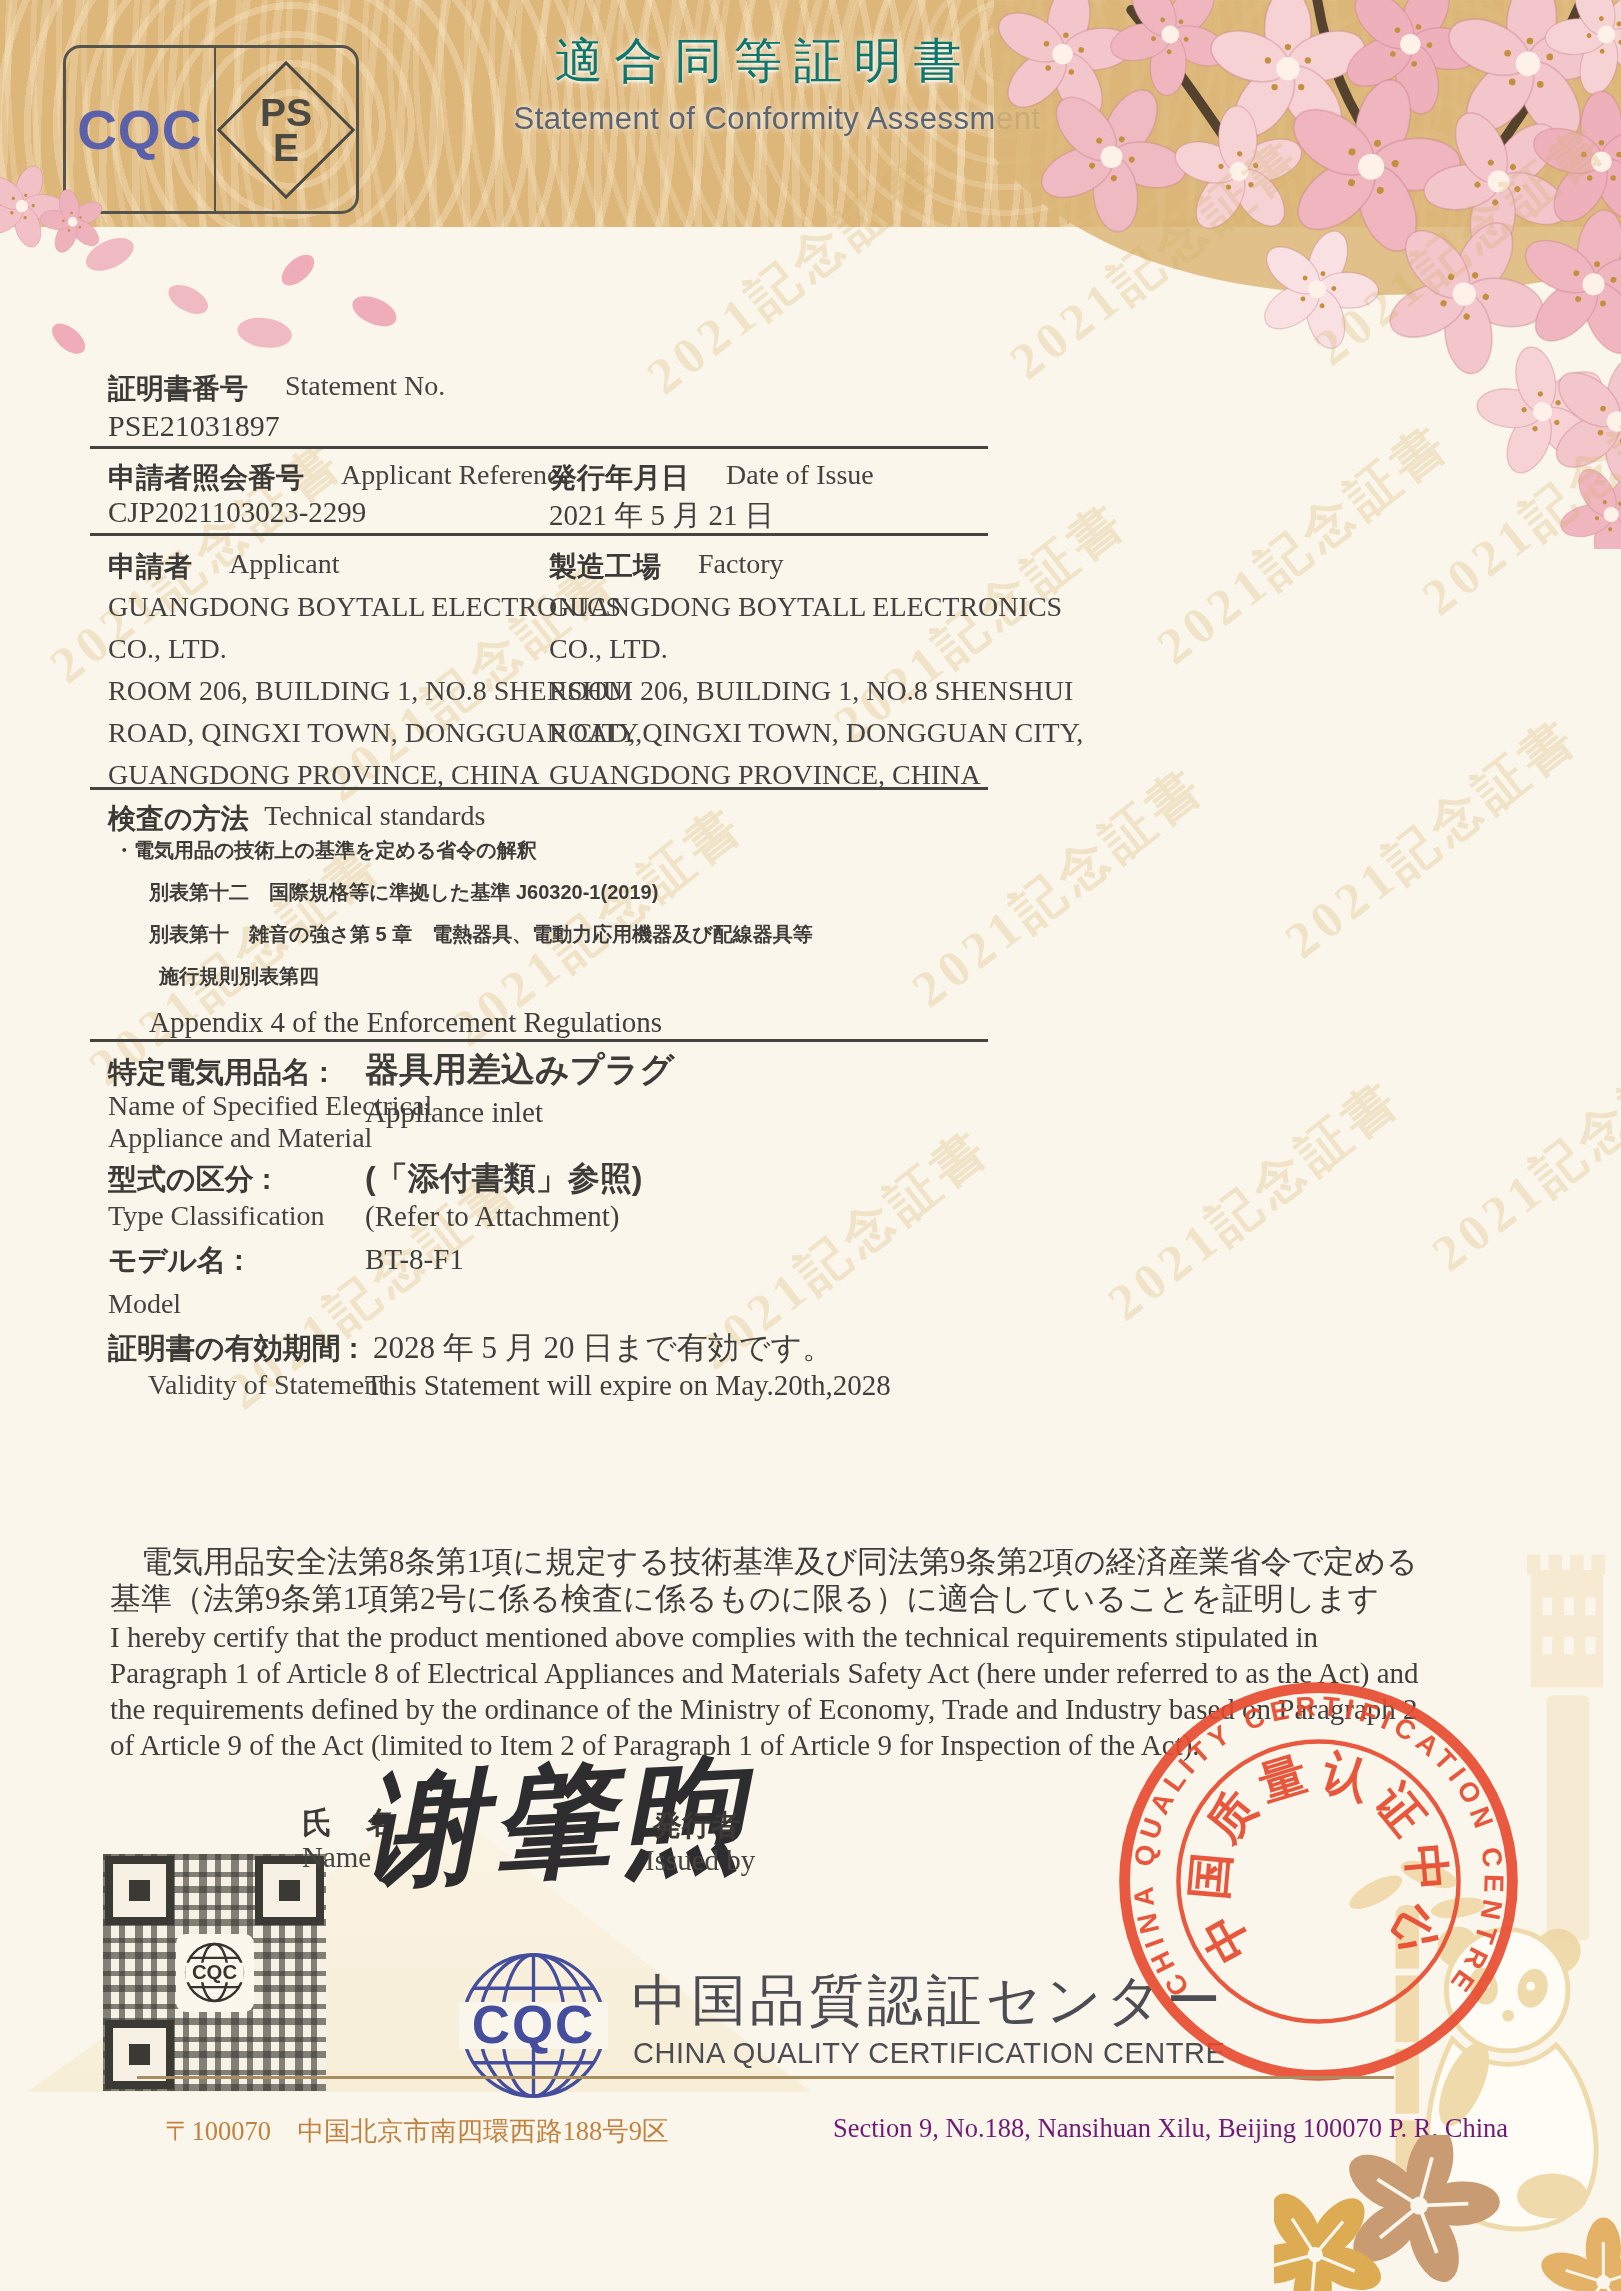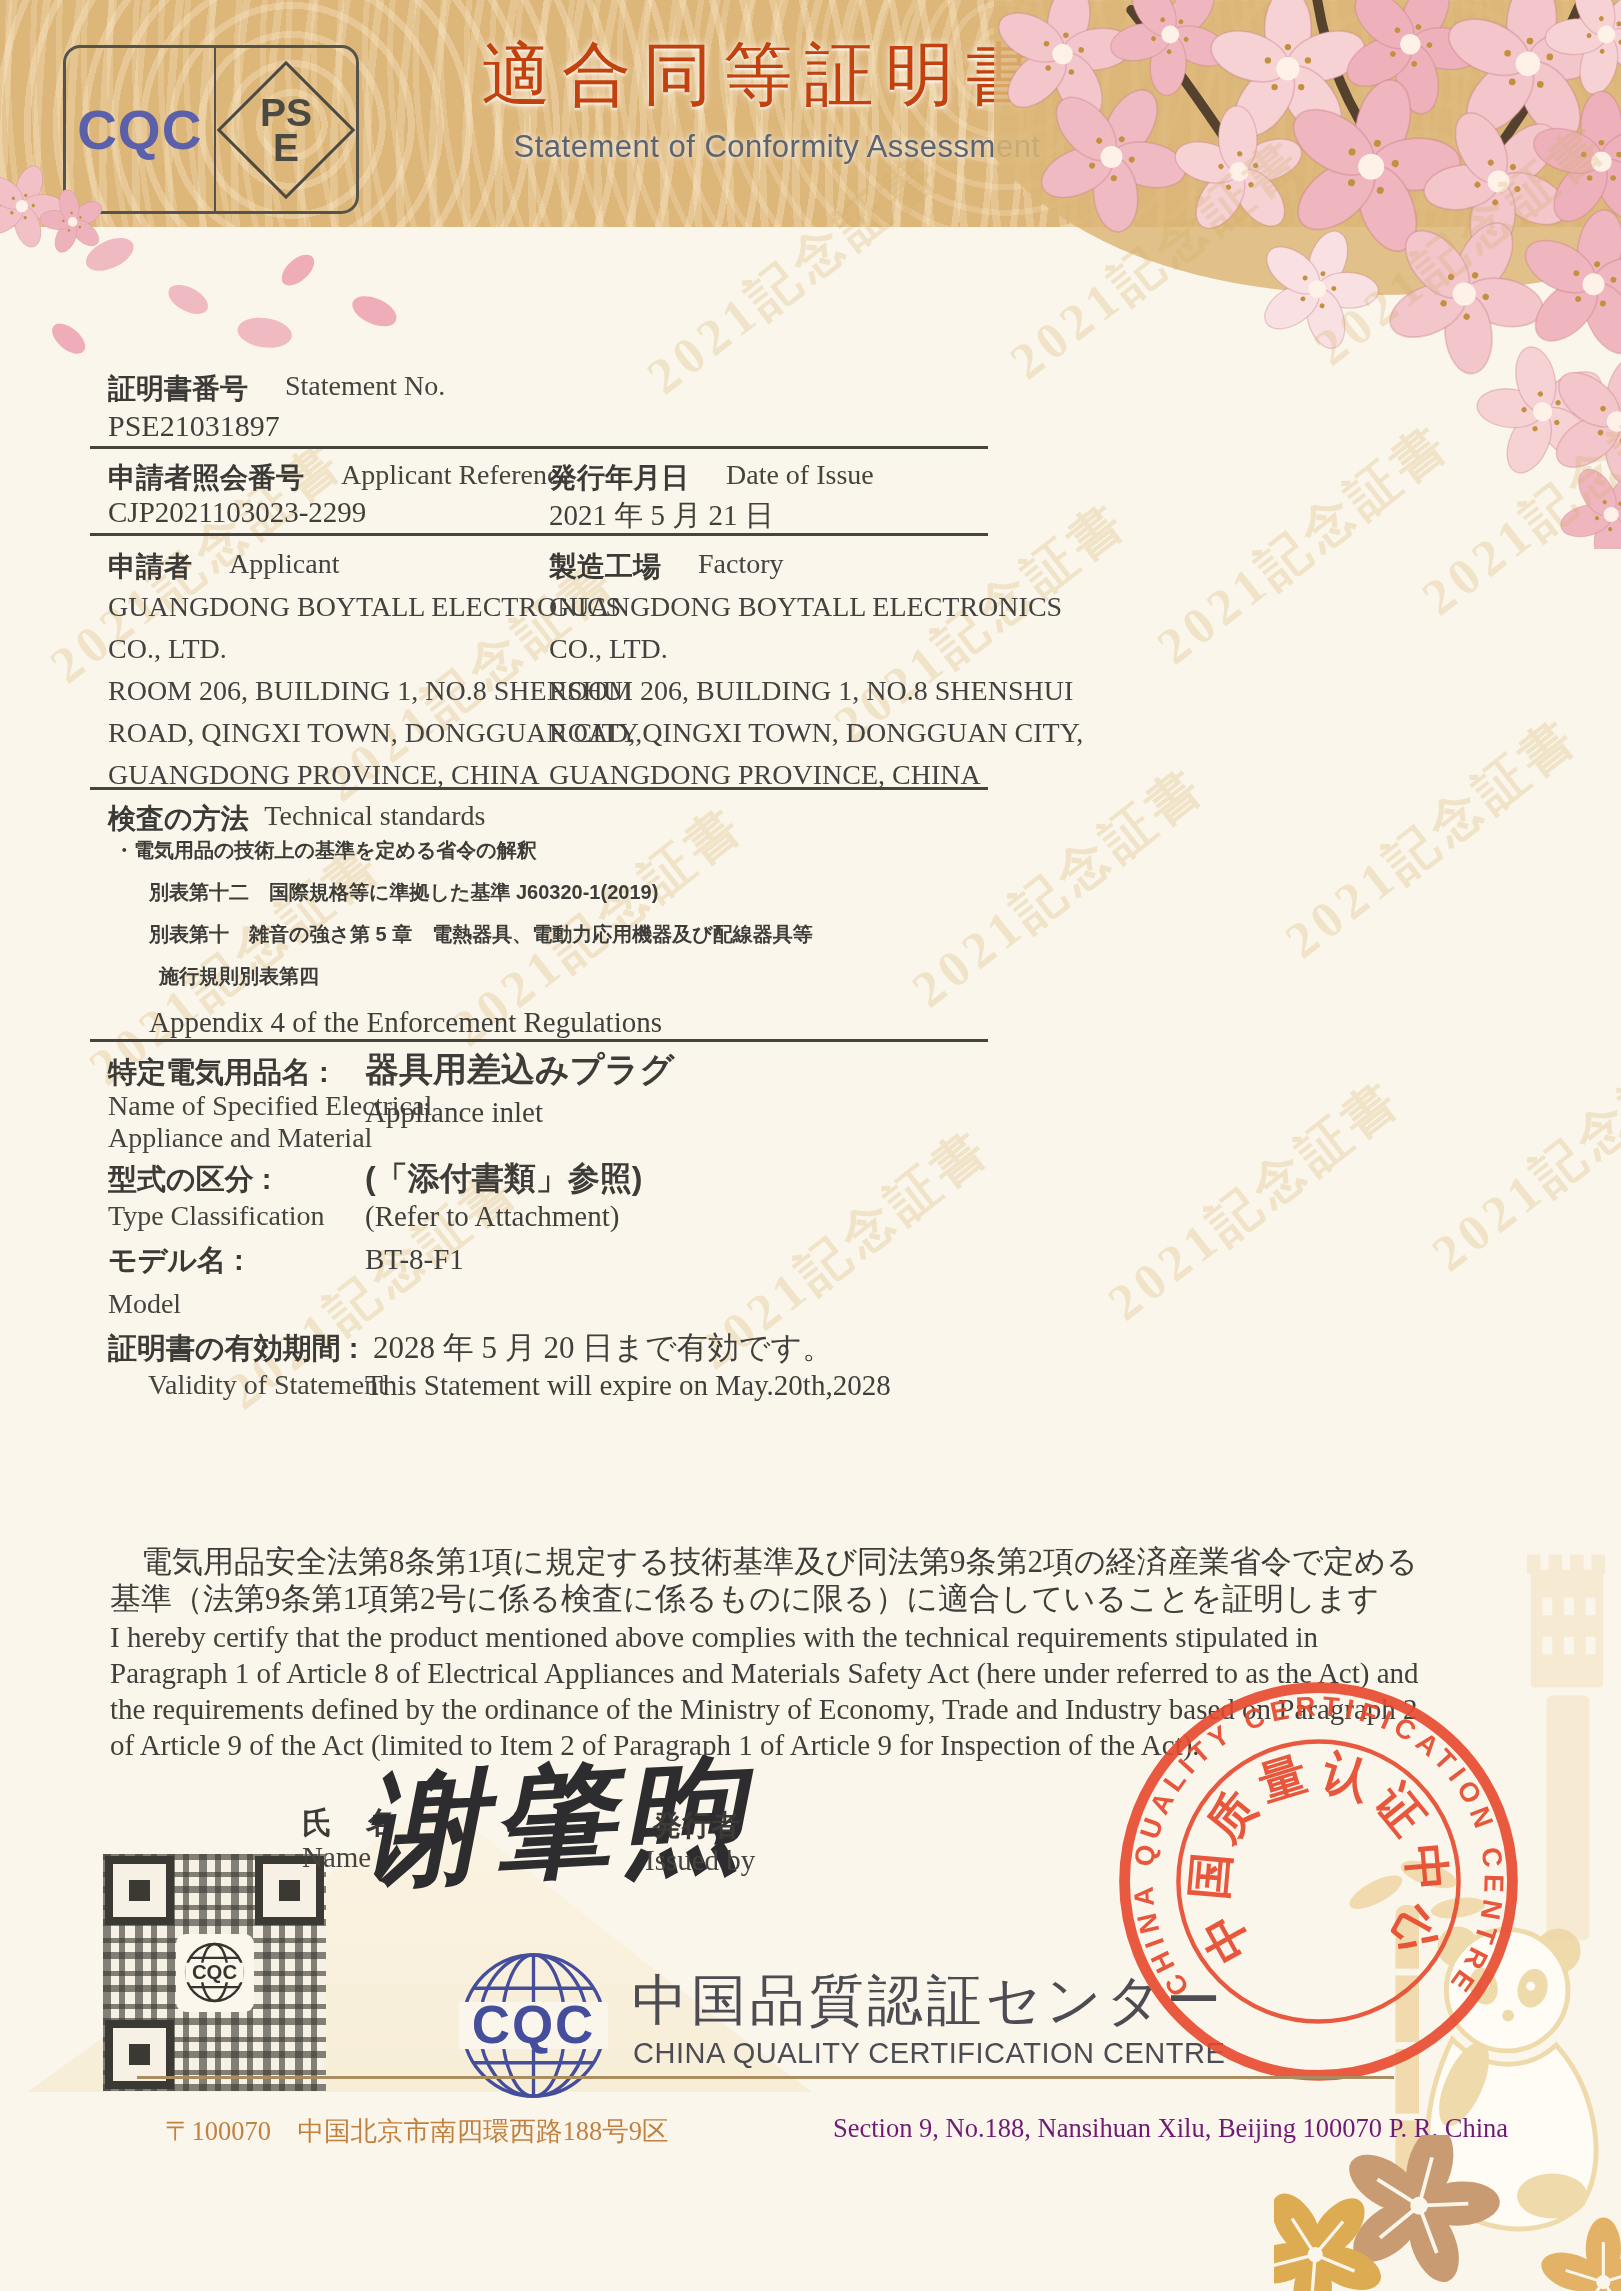--- a/index.html
+++ b/index.html
@@ -54,21 +54,21 @@
       <div style="width:92px;height:92px;border:3.9px solid #4b4a42;transform:rotate(45deg);display:flex;align-items:center;justify-content:center;">
         <div style="transform:rotate(-45deg);text-align:center;font-family:'Liberation Sans',sans-serif;font-weight:800;color:#4b4a42;font-size:39px;line-height:35px;">
           <div>PS</div>
           <div>E</div>
         </div>
       </div>
     </div>
   </div>
 
   <div class="abs" style="left:372px;top:29px;width:784px;text-align:center;">
-    <div style="font-family:'DejaVu Serif',serif;font-size:69px;letter-spacing:11.8px;color:#c2410c;font-weight:500;
+    <div style="font-family:'DejaVu Serif',serif;font-size:48px;letter-spacing:11.8px;color:#0f766e;font-weight:500;
                 text-shadow:0 0 8.8px rgba(255,255,255,.95),0 2px 2px rgba(255,255,255,.7);">適合同等証明書</div>
     <div style="margin-top:7.8px;font-family:'Liberation Sans',sans-serif;font-size:31px;color:#5a6472;letter-spacing:0.5px;
                 text-shadow:0 0 6.9px rgba(255,255,255,.95);padding-left:26px;">Statement of Conformity Assessment</div>
   </div>
 
   <svg class="abs" style="left:994px;top:0;" width="627" height="549" viewBox="0 0 640 560" xmlns="http://www.w3.org/2000/svg">
     <defs>
       <g id="blossom">
         <g stroke="rgba(196,120,132,0.35)" stroke-width="1">
           <ellipse cx="0" cy="-24" rx="14" ry="24"></ellipse>

